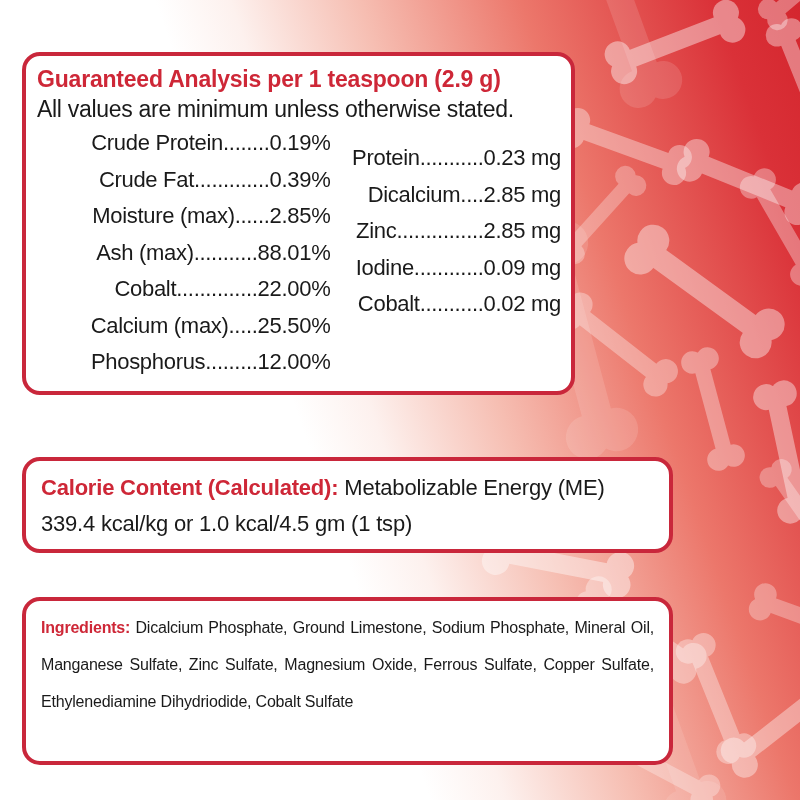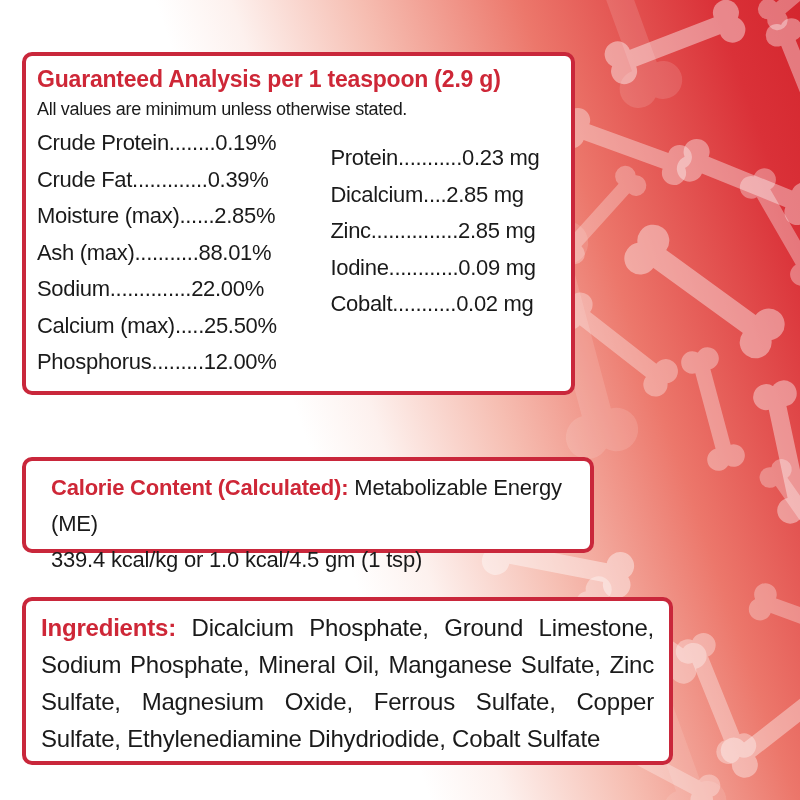--- a/index.html
+++ b/index.html
@@ -12,39 +12,39 @@
     position:relative;width:800px;height:800px;overflow:hidden;
     background:linear-gradient(71deg,
       #ffffff 0%, #ffffff 40%, #fdf1ee 47%,
       #f6beb2 59%, #ec776b 74%, #da3138 92%, #d4262e 100%);
   }
   .bones-layer{position:absolute;inset:0;z-index:1;}
   .bone{position:absolute;pointer-events:none;}
   .bone svg{display:block;width:100%;height:100%;}
   .panel{
     position:absolute;z-index:2;box-sizing:border-box;
-    background:#ffffff;border:4px solid #c9273b;border-radius:10px;
+    background:#ffffff;border:4px solid #c9273b;border-radius:18px;
     color:#1a1a1a;
   }
   #ga-box{left:22px;top:52px;width:553px;height:343px;padding:8px 10px 0 11px;}
   .ga-title{
     font-size:23px;font-weight:bold;color:#ce2737;
     letter-spacing:-0.2px;line-height:30px;
   }
-  .ga-sub{font-size:18px;line-height:31px;letter-spacing:-0.3px;}
-  .ga-cols{display:flex;}
+  .ga-sub{font-size:23px;line-height:31px;letter-spacing:-0.3px;}
+  .ga-cols{display:flex;text-align:right;}
   .ga-col{font-size:22px;letter-spacing:-0.3px;}
   .ga-col.left{width:56%;}
   .ga-col.right{width:44%;padding-top:15px;}
   .ga-row{line-height:36.5px;white-space:nowrap;}
-  #cal-box{left:22px;top:457px;width:572px;height:96px;padding:9px 25px;}
+  #cal-box{left:22px;top:457px;width:651px;height:96px;padding:9px 15px;}
   .body-text{font-size:22px;line-height:36px;letter-spacing:-0.2px;}
   .red-lead{color:#ce2737;font-weight:bold;}
   #ing-box{left:22px;top:597px;width:651px;height:168px;padding:8px 15px;}
-  #ing-box .body-text{font-size:24px;line-height:37px;text-align:justify;}
+  #ing-box .body-text{font-size:16px;line-height:37px;text-align:justify;}
 </style>
 </head>
 <body>
 
 <div class="label-wrap">
 
   <svg width="0" height="0" style="position:absolute">
     <defs>
       <symbol id="bone-shape" viewBox="0 0 150 48">
         <circle cx="17" cy="15" r="13"></circle>
@@ -166,21 +166,21 @@
 
   <div class="panel" id="ga-box">
     <div class="ga-title">Guaranteed Analysis per 1 teaspoon (2.9 g)</div>
     <div class="ga-sub">All values are minimum unless otherwise stated.</div>
     <div class="ga-cols">
       <div class="ga-col left">
         <div class="ga-row">Crude Protein........0.19%</div>
         <div class="ga-row">Crude Fat.............0.39%</div>
         <div class="ga-row">Moisture (max)......2.85%</div>
         <div class="ga-row">Ash (max)...........88.01%</div>
-        <div class="ga-row">Sodium..............22.00%</div>
+        <div class="ga-row">Cobalt..............22.00%</div>
         <div class="ga-row">Calcium (max).....25.50%</div>
         <div class="ga-row">Phosphorus.........12.00%</div>
       </div>
       <div class="ga-col right">
         <div class="ga-row">Protein...........0.23 mg</div>
         <div class="ga-row">Dicalcium....2.85 mg</div>
         <div class="ga-row">Zinc...............2.85 mg</div>
         <div class="ga-row">Iodine............0.09 mg</div>
         <div class="ga-row">Cobalt...........0.02 mg</div>
       </div>

